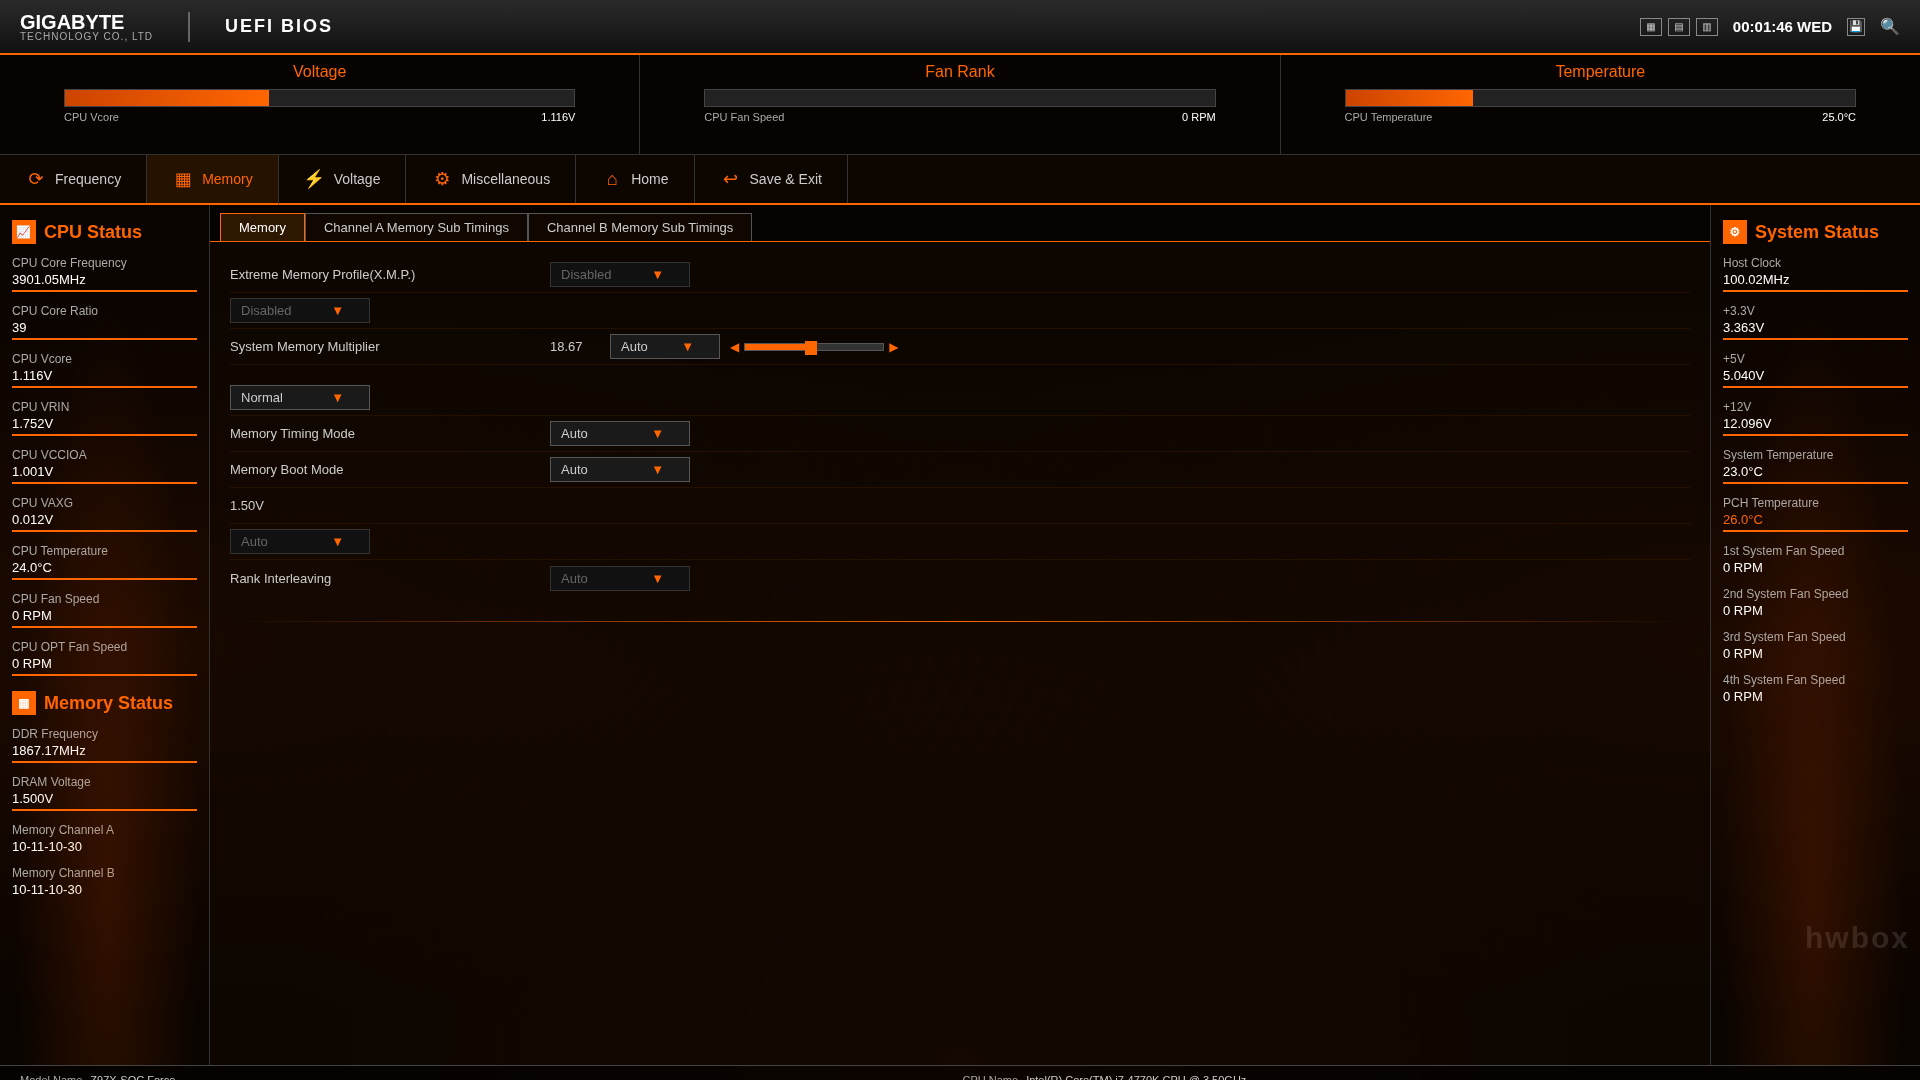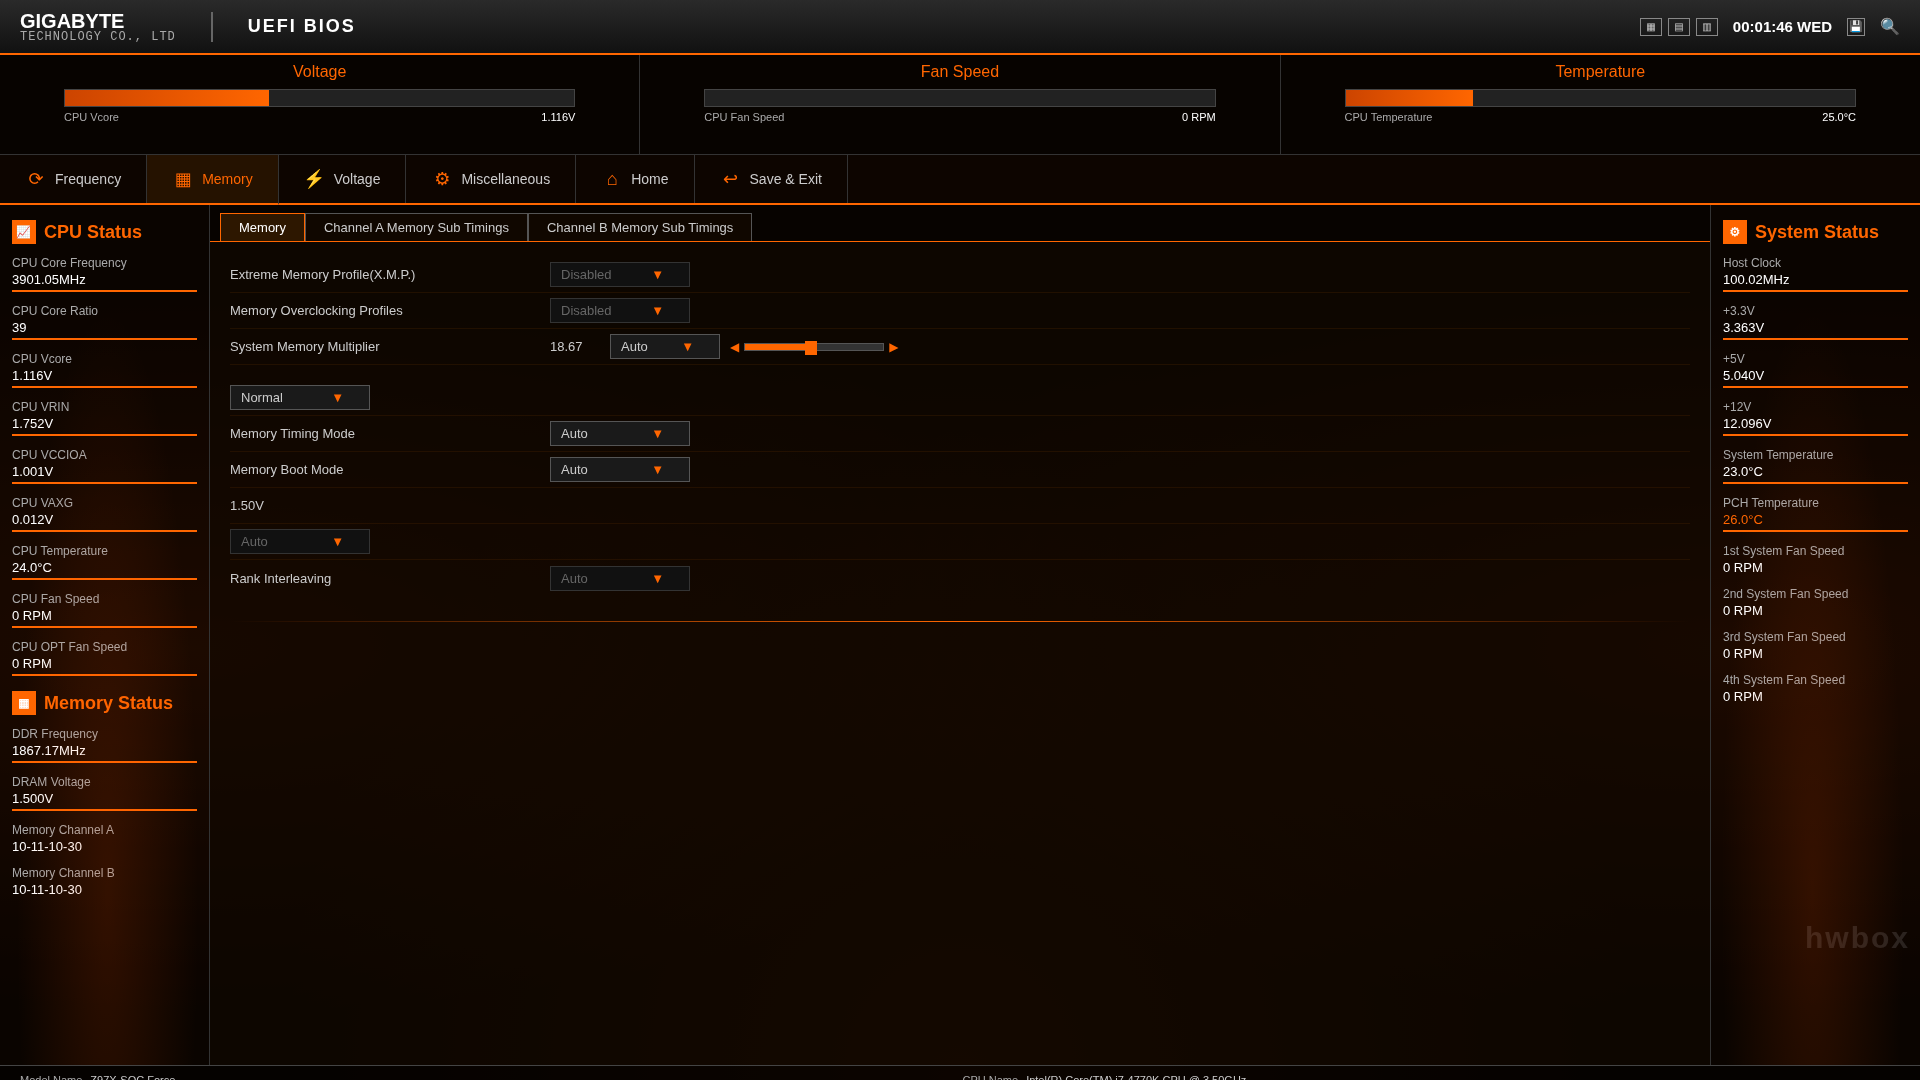--- a/index.html
+++ b/index.html
@@ -383,21 +383,21 @@
       z-index: 1;
     }
   </style>
 </head>
 <body>
 
 <div class="header">
   <div class="header-logo">
     <div style="display:flex;flex-direction:column;line-height:1;">
       <span style="font-size:20px;font-weight:900;color:white;letter-spacing:0px;">GIGABYTE</span>
-      <span style="font-size:12px;color:#aaa;letter-spacing:1px;font-family:Liberation Mono, monospace;">TECHNOLOGY CO., LTD</span>
+      <span style="font-size:10px;color:#aaa;letter-spacing:1px;">TECHNOLOGY CO., LTD</span>
     </div>
     <div class="header-divider"></div>
     <span style="font-size:18px;color:white;letter-spacing:2px;font-weight:bold;">UEFI BIOS</span>
   </div>
   <div class="header-right">
     <div class="header-icons">
       <div class="header-icon-box">▦</div>
       <div class="header-icon-box">▤</div>
       <div class="header-icon-box">▥</div>
     </div>
@@ -414,21 +414,21 @@
     <div class="monitor-title">Voltage</div>
     <div class="monitor-bar-graph">
       <div class="monitor-bar-fill" style="width:40%;"></div>
     </div>
     <div class="monitor-label">
       <span>CPU Vcore</span>
       <span style="color:white;">1.116V</span>
     </div>
   </div>
   <div class="monitor-section">
-    <div class="monitor-title">Fan Speed</div>
+    <div class="monitor-title">Fan Rank</div>
     <div class="monitor-bar-graph">
       <div class="monitor-bar-fill" style="width:0%;"></div>
     </div>
     <div class="monitor-label">
       <span>CPU Fan Speed</span>
       <span style="color:white;">0 RPM</span>
     </div>
   </div>
   <div class="monitor-section">
     <div class="monitor-title">Temperature</div>
@@ -563,21 +563,20 @@
         <div class="setting-label">Extreme Memory Profile(X.M.P.)</div>
         <div class="setting-value-area">
           <div class="dropdown dropdown-disabled">
             <span>Disabled</span>
             <span class="dropdown-arrow">▼</span>
           </div>
         </div>
       </div>
 
       <div class="setting-row">
-        <div class="setting-label">Memory Overclocking Profiles</div>
         <div class="setting-value-area">
           <div class="dropdown dropdown-disabled">
             <span>Disabled</span>
             <span class="dropdown-arrow">▼</span>
           </div>
         </div>
       </div>
 
       <div class="setting-row">
         <div class="setting-label">System Memory Multiplier</div>

